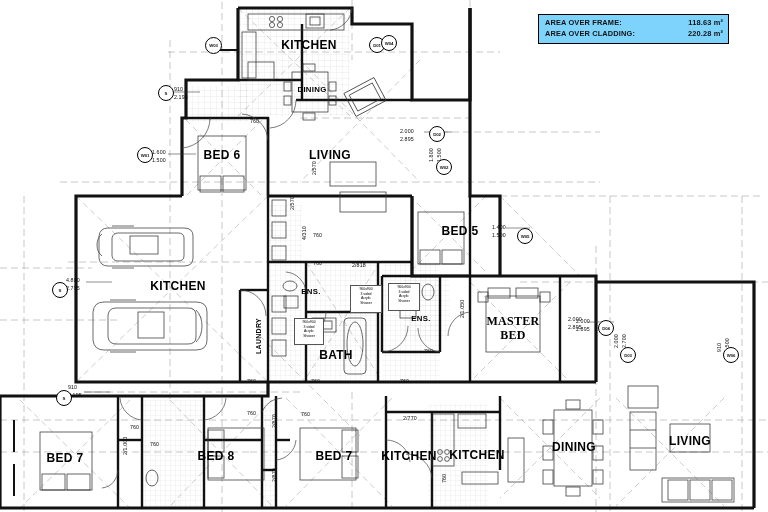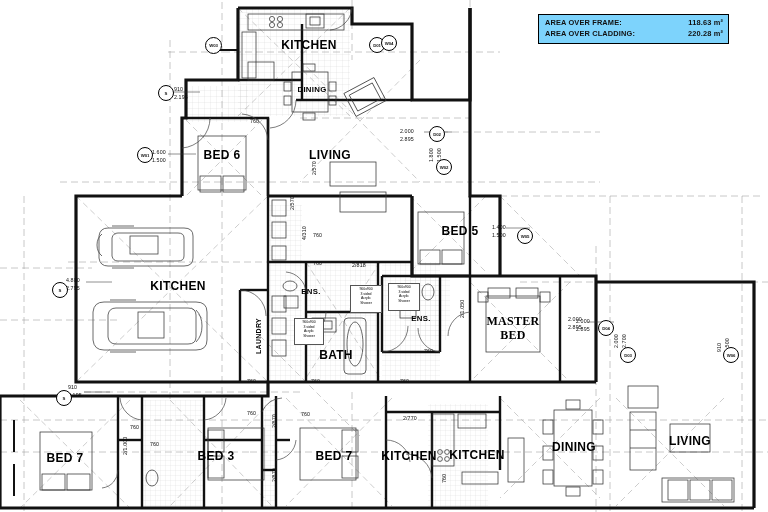--- a/index.html
+++ b/index.html
@@ -364,21 +364,21 @@
       <div class="rm big" style="left: 330px; top: 155px;">LIVING</div>
       <div class="rm big" style="left: 222px; top: 155px; text-align: right;">BED 6</div>
       <div class="rm big" style="left: 178px; top: 286px;">KITCHEN</div>
       <div class="rm sm vert" style="left: 258px; top: 336px;">LAUNDRY</div>
       <div class="rm mid" style="left: 311px; top: 291px;">ENS.</div>
       <div class="rm mid" style="left: 421px; top: 318px;">ENS.</div>
       <div class="rm big" style="left: 336px; top: 355px;">BATH</div>
       <div class="rm big" style="left: 460px; top: 231px; text-align: center;">BED 5</div>
       <div class="rm big two" style="left: 513px; top: 329px;">MASTER<br>BED</div>
       <div class="rm big" style="left: 65px; top: 458px;">BED 7</div>
-      <div class="rm big" style="left: 216px; top: 456px;">BED 3</div>
+      <div class="rm big" style="left: 216px; top: 456px;">BED 8</div>
       <div class="rm big" style="left: 334px; top: 456px;">BED 7</div>
       <div class="rm big" style="left: 409px; top: 456px;">KITCHEN</div>
       <div class="rm big" style="left: 477px; top: 455px;">KITCHEN</div>
       <div class="rm big" style="left: 574px; top: 447px;">DINING</div>
       <div class="rm big" style="left: 690px; top: 441px;">LIVING</div>
     </div>
   <div id="dims-layer">
       <div class="dim two" style="left: 174px; top: 86px;">910<br>2.195</div>
       <div class="dim two" style="left: 152px; top: 149px;">1.600<br>1.500</div>
       <div class="dim" style="left: 250px; top: 118px;">760</div>

